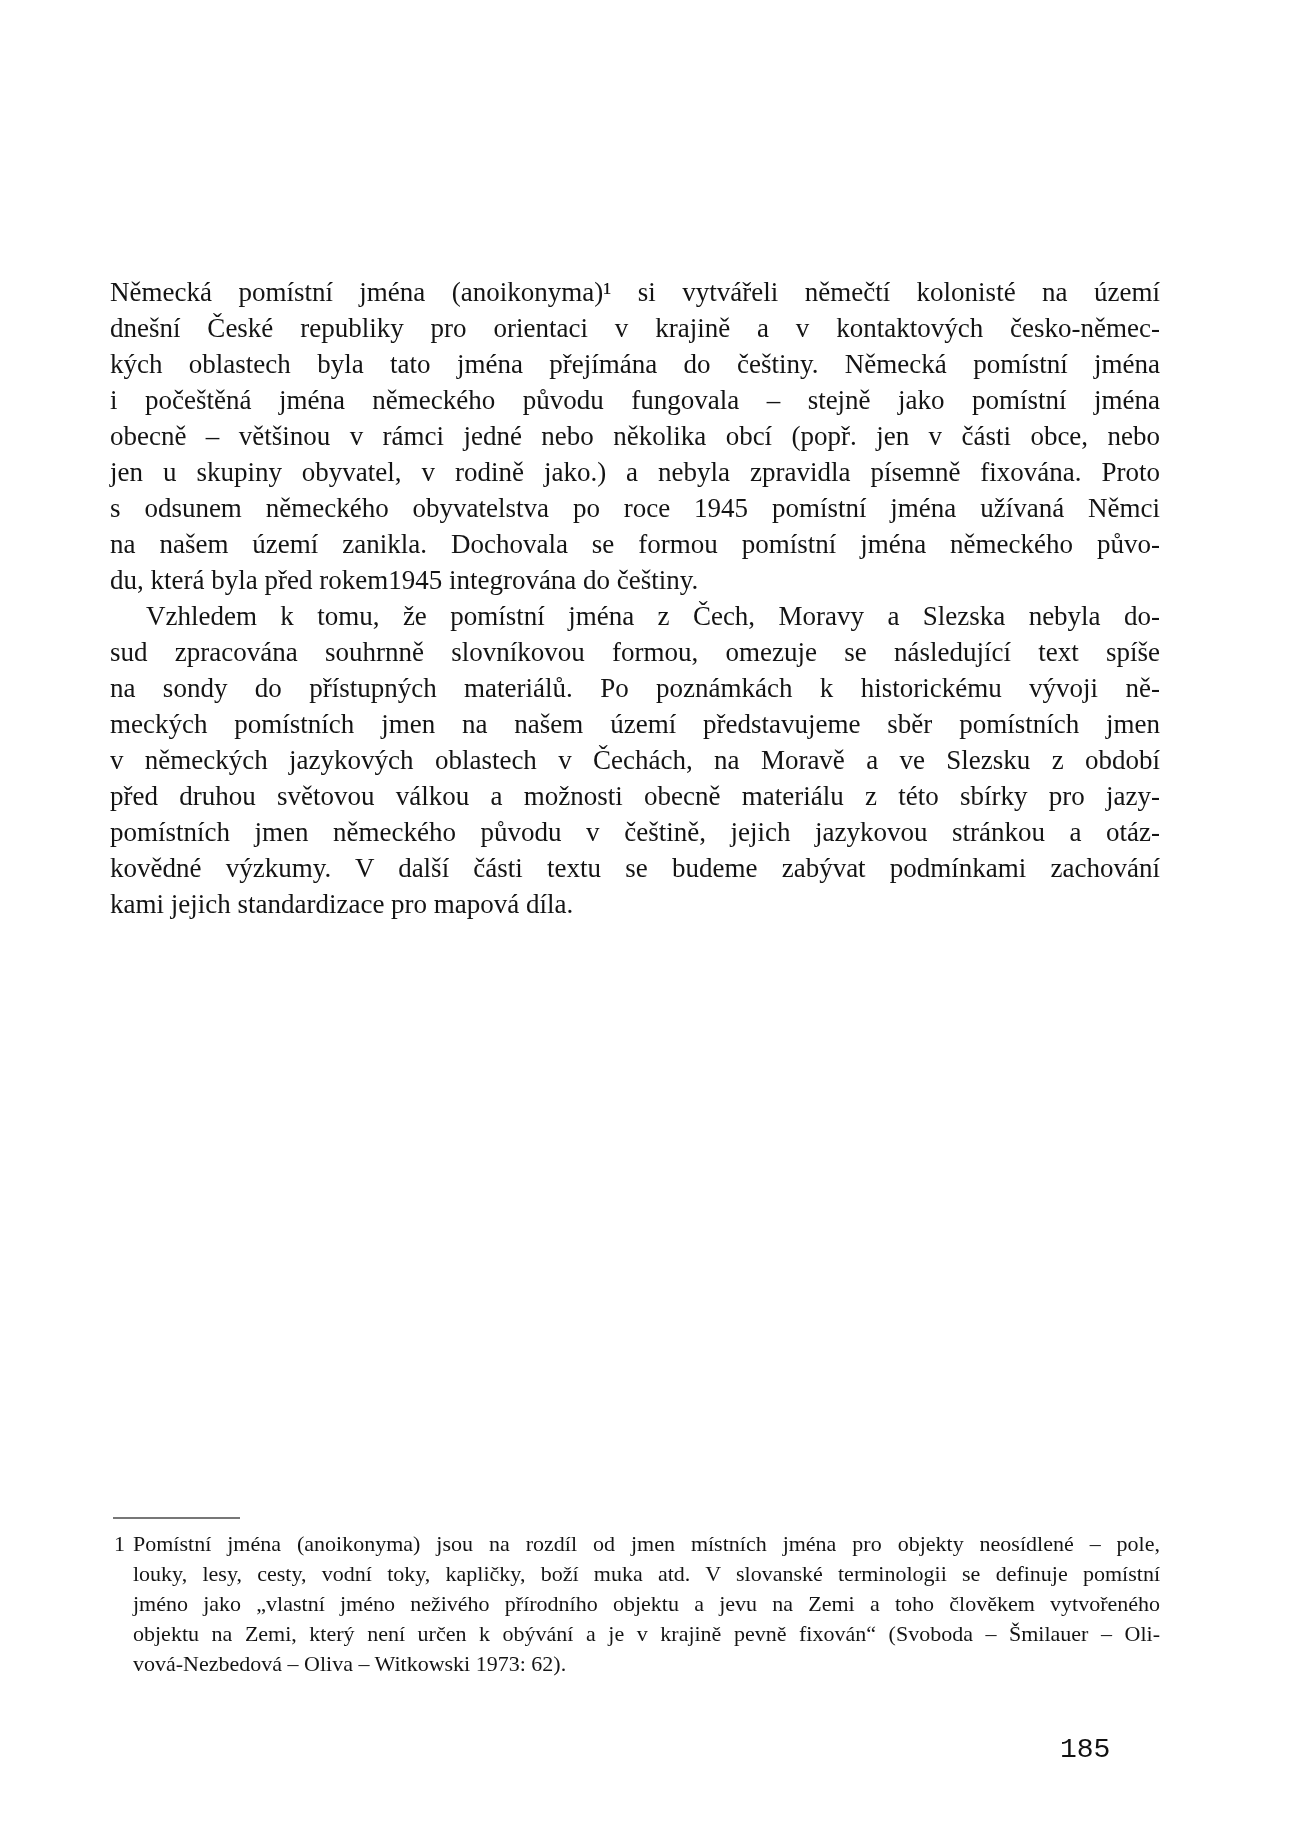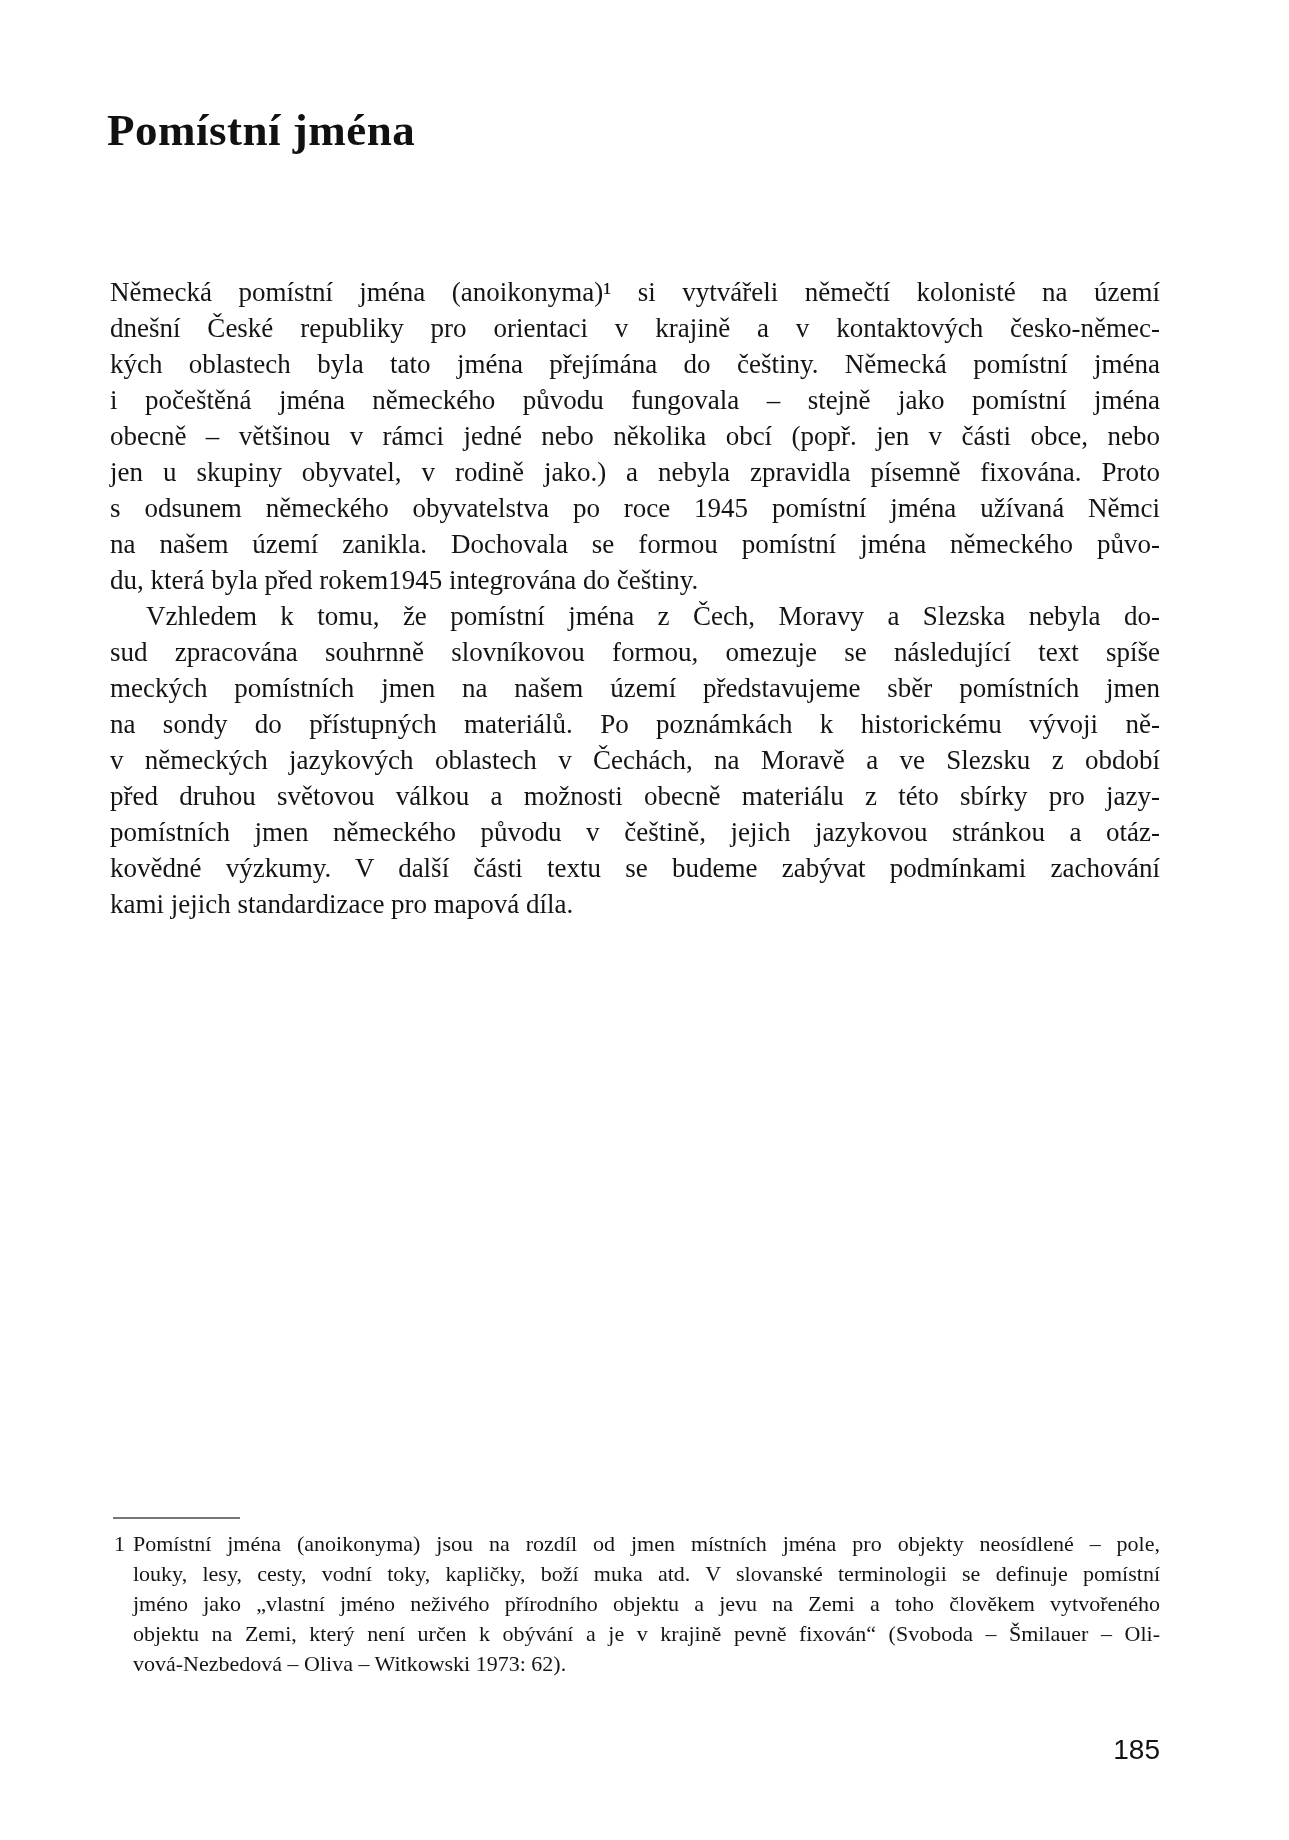--- a/index.html
+++ b/index.html
@@ -79,50 +79,49 @@
     text-align-last: justify;
   }
   .footnote-lines .fline:last-child {
     text-align-last: left;
   }
   .page-number {
     position: absolute;
     top: 1734px;
     left: 1060px;
     width: 100px;
-    text-align: right;
-    font-family: Liberation Sans, sans-serif;
+    text-align: left;
+    font-family: Liberation Mono, monospace;
     font-size: 28px;
     color: #111111;
   }
 </style>
 </head>
 <body>
 
 <div class="page">
 
-  <h1 class="title">Pomístní jména</h1>
 
   <div class="body-text">
     <div class="para">
         <div class="line">Německá pomístní jména (anoikonyma)¹ si vytvářeli němečtí kolonisté na území</div>
         <div class="line">dnešní České republiky pro orientaci v krajině a v kontaktových česko-němec-</div>
         <div class="line">kých oblastech byla tato jména přejímána do češtiny. Německá pomístní jména</div>
         <div class="line">i počeštěná jména německého původu fungovala – stejně jako pomístní jména</div>
         <div class="line">obecně – většinou v rámci jedné nebo několika obcí (popř. jen v části obce, nebo</div>
         <div class="line">jen u skupiny obyvatel, v rodině jako.) a nebyla zpravidla písemně fixována. Proto</div>
         <div class="line">s odsunem německého obyvatelstva po roce 1945 pomístní jména užívaná Němci</div>
         <div class="line">na našem území zanikla. Dochovala se formou pomístní jména německého půvo-</div>
         <div class="line">du, která byla před rokem1945 integrována do češtiny.</div>
       </div>
     <div class="para para--indent">
         <div class="line">Vzhledem k tomu, že pomístní jména z Čech, Moravy a Slezska nebyla do-</div>
         <div class="line">sud zpracována souhrnně slovníkovou formou, omezuje se následující text spíše</div>
+        <div class="line">na sondy do přístupných materiálů. Po poznámkách k historickému vývoji ně-</div>
         <div class="line">meckých pomístních jmen na našem území představujeme sběr pomístních jmen</div>
-        <div class="line">na sondy do přístupných materiálů. Po poznámkách k historickému vývoji ně-</div>
         <div class="line">v německých jazykových oblastech v Čechách, na Moravě a ve Slezsku z období</div>
         <div class="line">před druhou světovou válkou a možnosti obecně materiálu z této sbírky pro jazy-</div>
         <div class="line">pomístních jmen německého původu v češtině, jejich jazykovou stránkou a otáz-</div>
         <div class="line">kovědné výzkumy. V další části textu se budeme zabývat podmínkami zachování</div>
         <div class="line">kami jejich standardizace pro mapová díla.</div>
       </div>
   </div>
 
   <div class="footnote">
     <div class="footnote-rule"></div>

